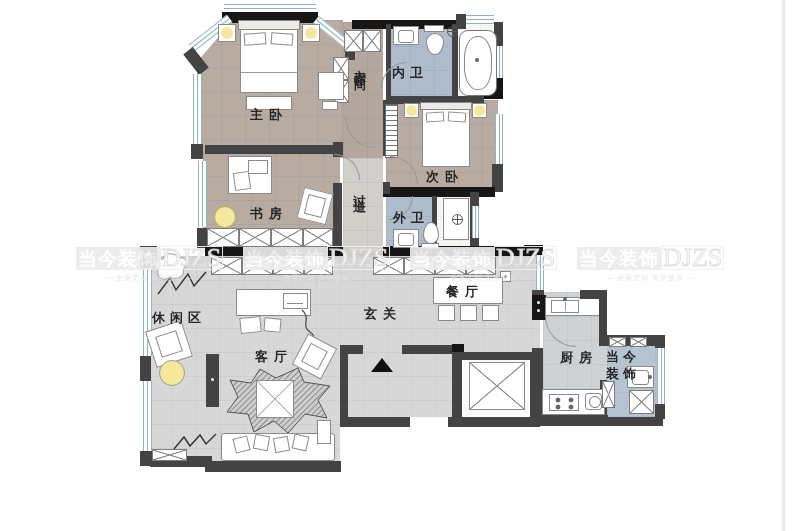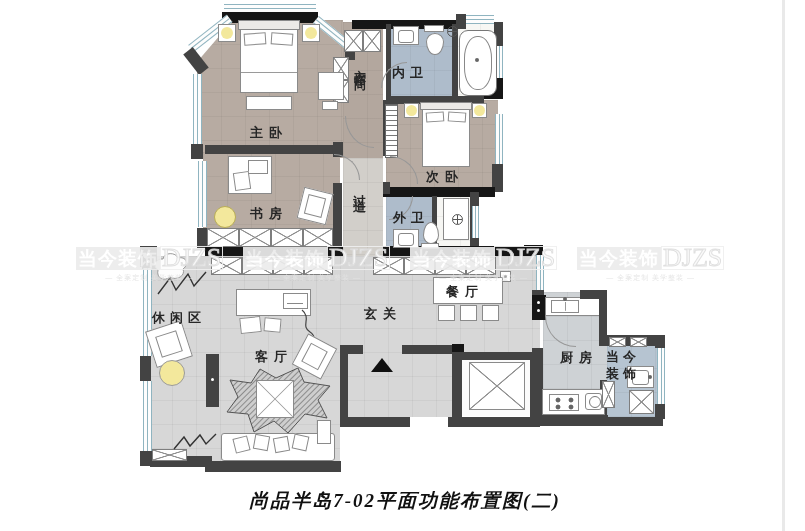--- a/index.html
+++ b/index.html
@@ -278,21 +278,21 @@
   <div class="fur" style="left:460px;top:305px;width:17px;height:16px;"></div>
   <div class="fur" style="left:482px;top:305px;width:17px;height:16px;"></div>
 
   <div class="arc" style="left:345px;top:116px;width:29px;height:32px;border-left:1px solid #979797;border-bottom:1px solid #979797;border-radius:0 0 0 100%;"></div>
   <div class="arc" style="left:381px;top:62px;width:26px;height:26px;border-top:1px solid #979797;border-left:1px solid #979797;border-radius:100% 0 0 0;"></div>
   <div class="arc" style="left:390px;top:156px;width:28px;height:28px;border-top:1px solid #979797;border-right:1px solid #979797;border-radius:0 100% 0 0;"></div>
   <div class="arc" style="left:389px;top:196px;width:24px;height:24px;border-bottom:1px solid #979797;border-right:1px solid #979797;border-radius:0 0 100% 0;"></div>
   <div class="arc" style="left:334px;top:154px;width:26px;height:26px;border-top:1px solid #979797;border-right:1px solid #979797;border-radius:0 100% 0 0;"></div>
   <div class="arc" style="left:545px;top:316px;width:31px;height:31px;border-bottom:1px solid #979797;border-left:1px solid #979797;border-radius:0 0 0 100%;"></div>
 
-  <div class="lbl" style="left:250px;top:124px;">主卧</div>
+  <div class="lbl" style="left:250px;top:106px;">主卧</div>
   <div class="lbl" style="left:250px;top:205px;">书房</div>
   <div class="vlbl" style="left:351px;top:60px;font-size:12px;letter-spacing:4px;">衣帽间</div>
   <div class="lbl" style="left:392px;top:64px;letter-spacing:5px;">内卫</div>
   <div class="lbl" style="left:426px;top:168px;">次卧</div>
   <div class="vlbl" style="left:350px;top:184px;">过道</div>
   <div class="lbl" style="left:393px;top:209px;letter-spacing:5px;">外卫</div>
   <div class="lbl" style="left:152px;top:309px;letter-spacing:5px;">休闲区</div>
   <div class="lbl" style="left:255px;top:348px;">客厅</div>
   <div class="lbl" style="left:364px;top:305px;">玄关</div>
   <div class="lbl" style="left:446px;top:283px;font-family:Liberation Mono, monospace;">餐厅</div>
@@ -309,14 +309,13 @@
   </div>
   <div class="wm" style="left:410px;top:246px;">
     <span class="brand">当今装饰</span><span class="code">DJZS</span>
     <span class="tag">— 全案定制 美学整装 —</span>
   </div>
   <div class="wm" style="left:577px;top:246px;">
     <span class="brand">当今装饰</span><span class="code">DJZS</span>
     <span class="tag">— 全案定制 美学整装 —</span>
   </div>
 
-  <div id="caption">尚品半岛7-02平面功能布置图(二)</div>
 </div>
 
 </body></html>

